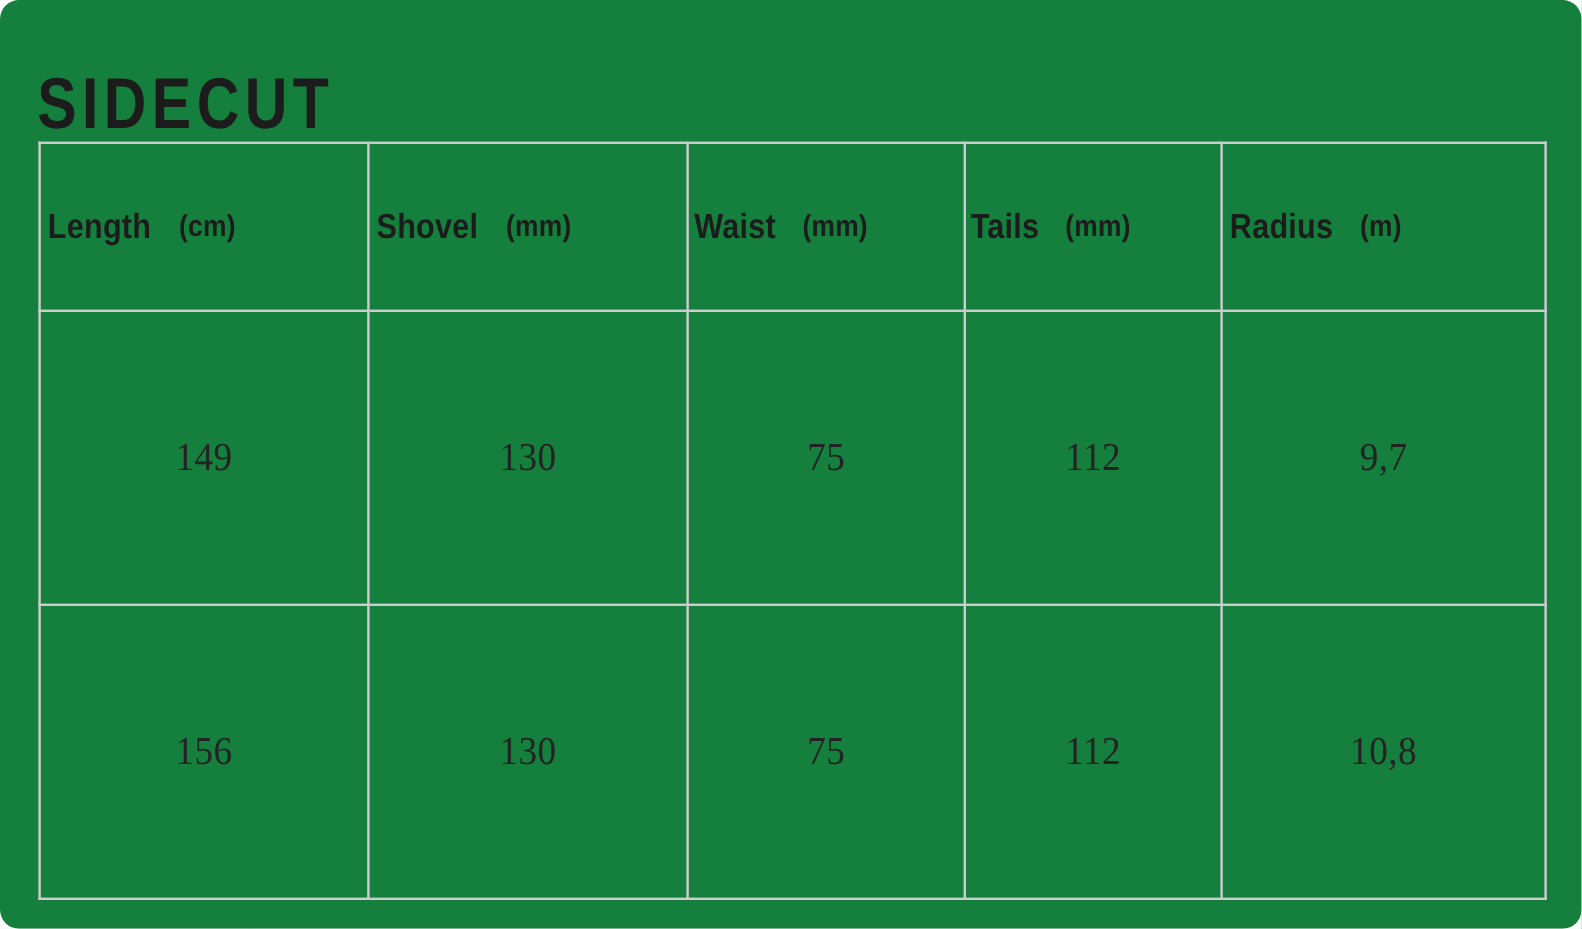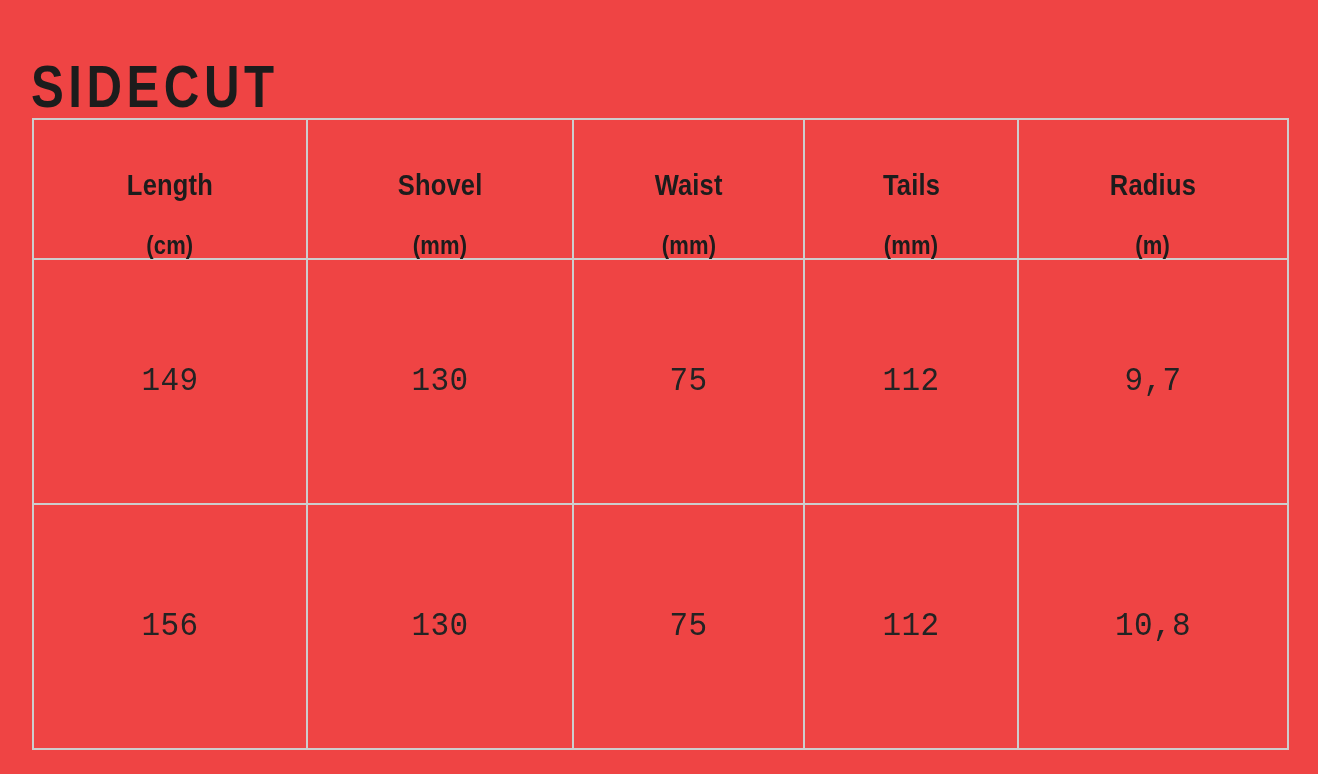--- a/index.html
+++ b/index.html
@@ -13,22 +13,23 @@
     height: 774px;
     overflow: hidden;
     font-family: "Liberation Sans", "DejaVu Sans", sans-serif;
     -webkit-font-smoothing: antialiased;
   }
 
   .page {
     position: relative;
     width: 1318px;
     height: 774px;
-    background: #ef4444;
+    background: #15803d;
     box-sizing: border-box;
+    border-radius: 16px;
   }
 
   
   .page-title {
     position: absolute;
     left: 31px;
     top: 16px;
     font-family: "Liberation Sans Narrow", "Liberation Sans", "DejaVu Sans Condensed", sans-serif;
     font-size: 60px;
     line-height: 62px;
@@ -71,44 +72,43 @@
   .spec-table thead th {
     height: 140px;
     font-family: "Liberation Sans Narrow", "Liberation Sans", "DejaVu Sans Condensed", sans-serif;
     font-weight: 700;
     color: #1c1c1c;
     transform: none;
   }
 
   .hd-inner {
     display: flex;
-    flex-direction: column;
     align-items: center;
-    justify-content: flex-end;
-    gap: 32px;
+    justify-content: flex-start;
+    gap: 14px;
     height: 100%;
   }
 
   .hd-name {
     font-size: 29px;
     line-height: 30px;
     letter-spacing: 0.2px;
     transform: scaleX(0.88);
   }
 
   .hd-unit {
     font-size: 25px;
     line-height: 26px;
     letter-spacing: 0.2px;
     transform: scaleX(0.88);
   }
 
   .spec-table tbody td {
     height: 115px;
-    font-family: Liberation Mono, monospace;
+    font-family: Liberation Serif, serif;
     font-weight: 400;
     font-size: 33px;
     line-height: 36px;
     letter-spacing: 0.4px;
     color: #232323;
   }
 
   .cell-val {
     display: block;
     transform: scaleX(0.94);

